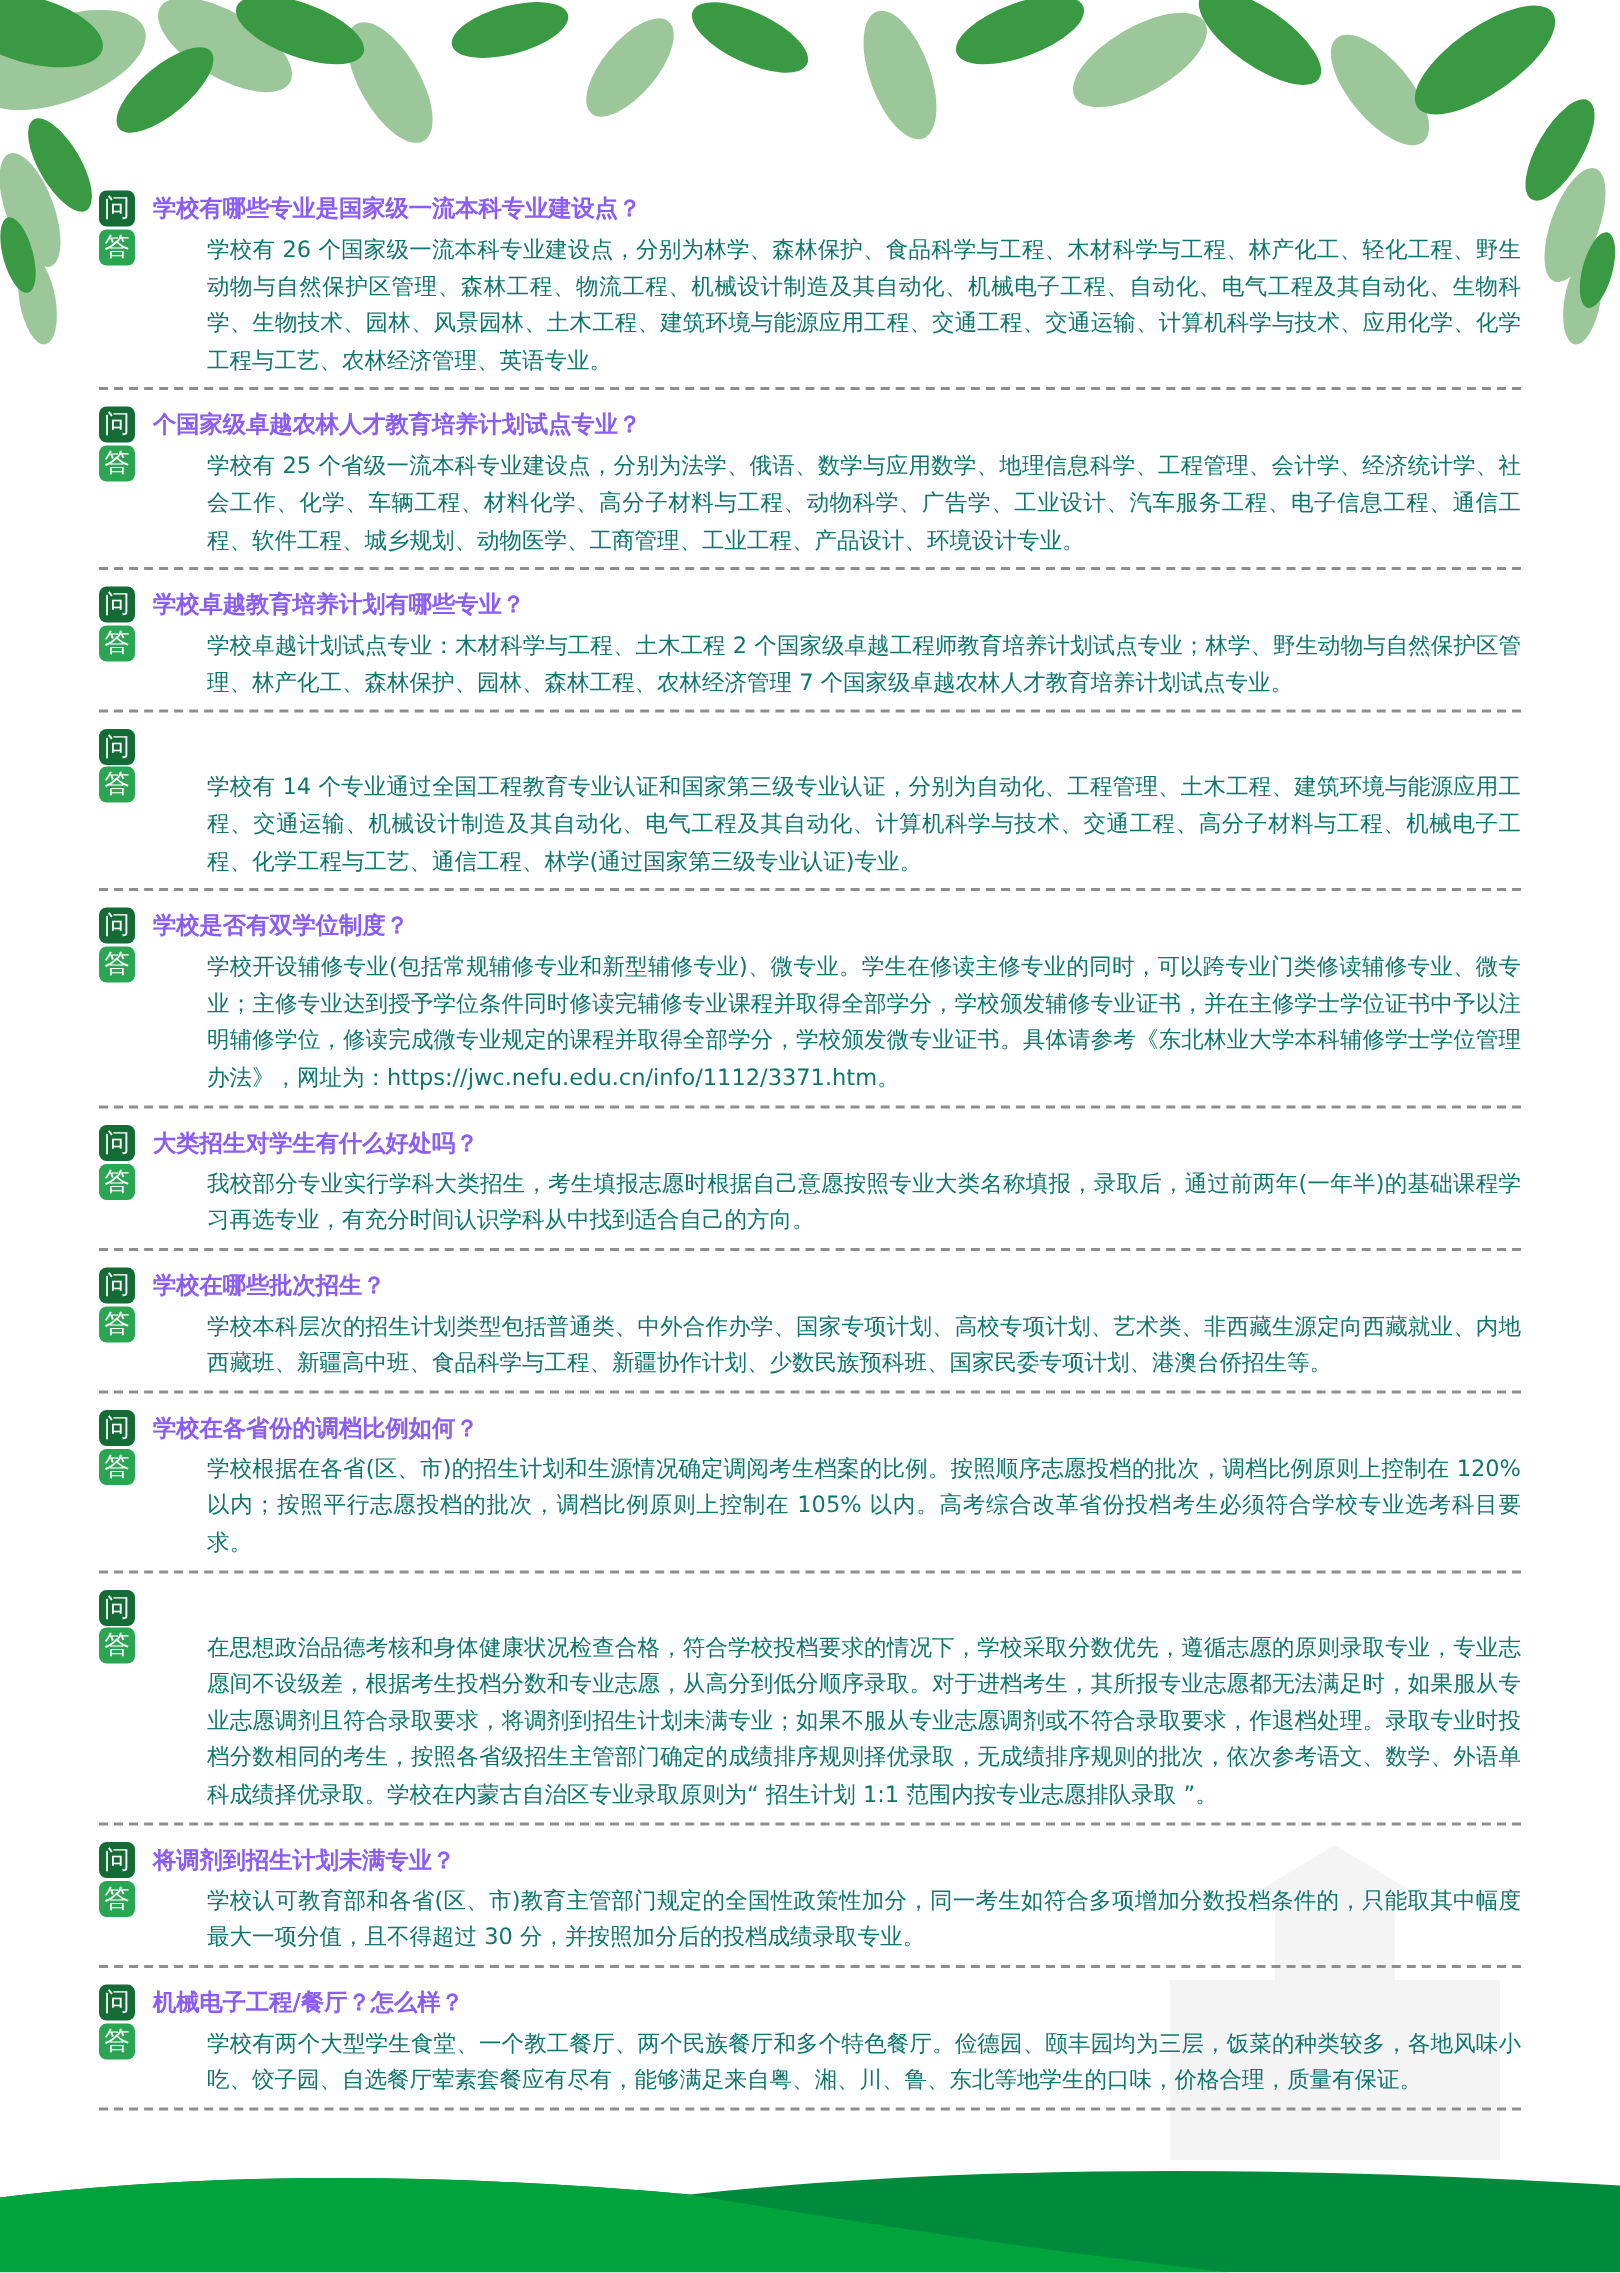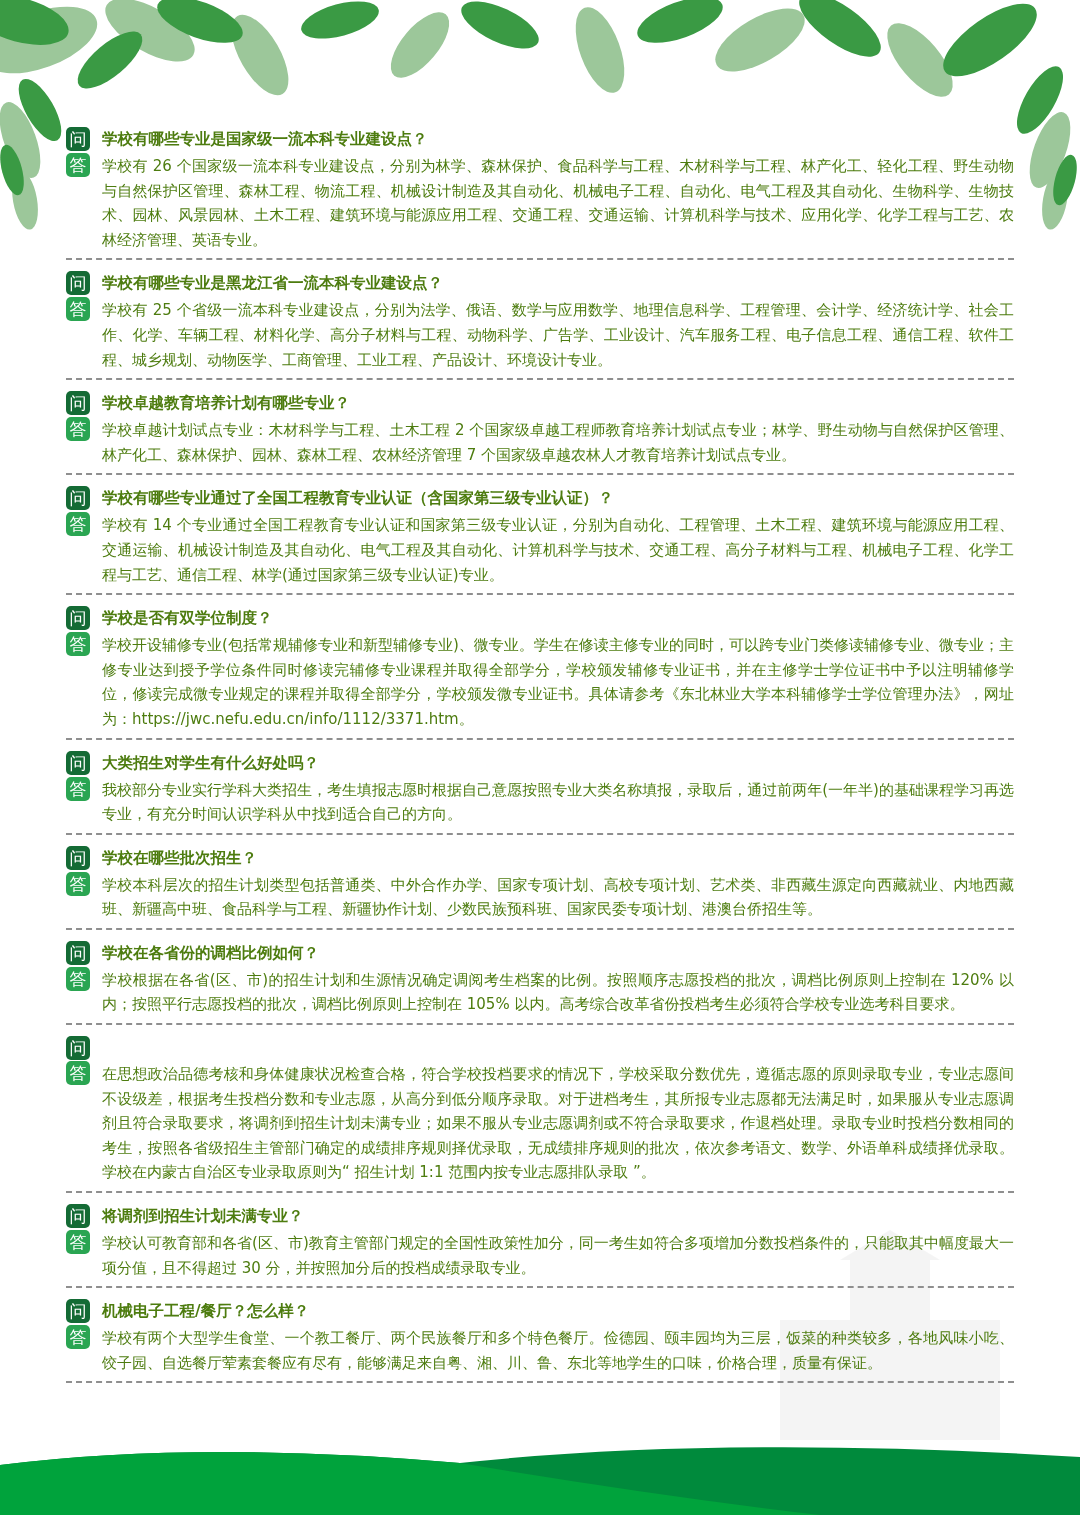--- a/index.html
+++ b/index.html
@@ -15,22 +15,22 @@
   .faq { position: absolute; left: 66px; top: 122px; width: 948px; }
   .qa { padding: 4px 0 6px 0; border-bottom: 2px dashed #8f8f8f; margin-bottom: 6px; }
   .row { display: flex; align-items: flex-start; }
   .badge {
     flex: 0 0 24px; width: 24px; height: 24px; border-radius: 5px;
     color: #fff; font-size: 17px; line-height: 24px; text-align: center;
     margin-right: 12px; margin-top: 1px;
   }
   .badge.q { background: #146b35; }
   .badge.a { background: #2aa552; }
-  .question { font-weight: bold; font-size: 15.5px; line-height: 26px; color: #4d7c0f; }
-  .answer { font-size: 15px; line-height: 24.6px; color: #4d7c0f; text-align: justify; margin-top: 2px; }
+  .question { font-weight: bold; font-size: 15.5px; line-height: 26px; color: #8b5cf6; }
+  .answer { font-size: 15px; line-height: 24.6px; color: #0f766e; text-align: justify; margin-top: 2px; margin-left: 36px; }
 </style>
 </head>
 <body>
 
 <svg class="leaves" viewBox="0 0 1080 240" xmlns="http://www.w3.org/2000/svg">
   <g fill="#9cc79a">
     <ellipse cx="40" cy="40" rx="60" ry="28" transform="rotate(-20 40 40)"></ellipse>
     <ellipse cx="150" cy="30" rx="50" ry="22" transform="rotate(30 150 30)"></ellipse>
     <ellipse cx="260" cy="55" rx="45" ry="20" transform="rotate(60 260 55)"></ellipse>
     <ellipse cx="420" cy="45" rx="40" ry="18" transform="rotate(-50 420 45)"></ellipse>
@@ -73,41 +73,40 @@
         <span class="question">学校有哪些专业是国家级一流本科专业建设点？</span>
       </div>
     <div class="row">
         <span class="badge a">答</span>
         <span class="answer">学校有 26 个国家级一流本科专业建设点，分别为林学、森林保护、食品科学与工程、木材科学与工程、林产化工、轻化工程、野生动物与自然保护区管理、森林工程、物流工程、机械设计制造及其自动化、机械电子工程、自动化、电气工程及其自动化、生物科学、生物技术、园林、风景园林、土木工程、建筑环境与能源应用工程、交通工程、交通运输、计算机科学与技术、应用化学、化学工程与工艺、农林经济管理、英语专业。</span>
       </div>
   </div>
   <div class="qa">
     <div class="row">
         <span class="badge q">问</span>
-        <span class="question">学校有哪些专业是黑龙江省一流本科专业建设点？</span>
+        <span class="question">个国家级卓越农林人才教育培养计划试点专业？</span>
       </div>
     <div class="row">
         <span class="badge a">答</span>
         <span class="answer">学校有 25 个省级一流本科专业建设点，分别为法学、俄语、数学与应用数学、地理信息科学、工程管理、会计学、经济统计学、社会工作、化学、车辆工程、材料化学、高分子材料与工程、动物科学、广告学、工业设计、汽车服务工程、电子信息工程、通信工程、软件工程、城乡规划、动物医学、工商管理、工业工程、产品设计、环境设计专业。</span>
       </div>
   </div>
   <div class="qa">
     <div class="row">
         <span class="badge q">问</span>
         <span class="question">学校卓越教育培养计划有哪些专业？</span>
       </div>
     <div class="row">
         <span class="badge a">答</span>
         <span class="answer">学校卓越计划试点专业：木材科学与工程、土木工程 2 个国家级卓越工程师教育培养计划试点专业；林学、野生动物与自然保护区管理、林产化工、森林保护、园林、森林工程、农林经济管理 7 个国家级卓越农林人才教育培养计划试点专业。</span>
       </div>
   </div>
   <div class="qa">
     <div class="row">
         <span class="badge q">问</span>
-        <span class="question">学校有哪些专业通过了全国工程教育专业认证（含国家第三级专业认证）？</span>
       </div>
     <div class="row">
         <span class="badge a">答</span>
         <span class="answer">学校有 14 个专业通过全国工程教育专业认证和国家第三级专业认证，分别为自动化、工程管理、土木工程、建筑环境与能源应用工程、交通运输、机械设计制造及其自动化、电气工程及其自动化、计算机科学与技术、交通工程、高分子材料与工程、机械电子工程、化学工程与工艺、通信工程、林学(通过国家第三级专业认证)专业。</span>
       </div>
   </div>
   <div class="qa">
     <div class="row">
         <span class="badge q">问</span>
         <span class="question">学校是否有双学位制度？</span>

